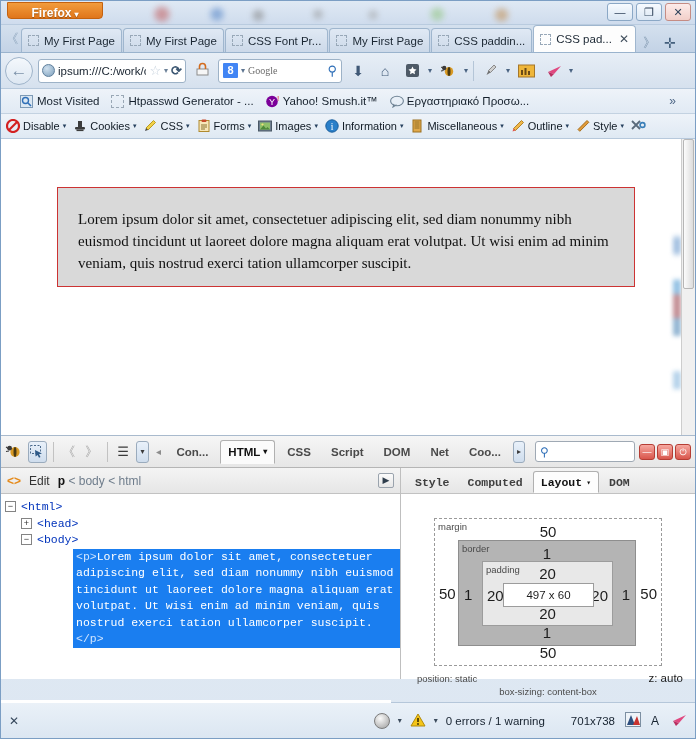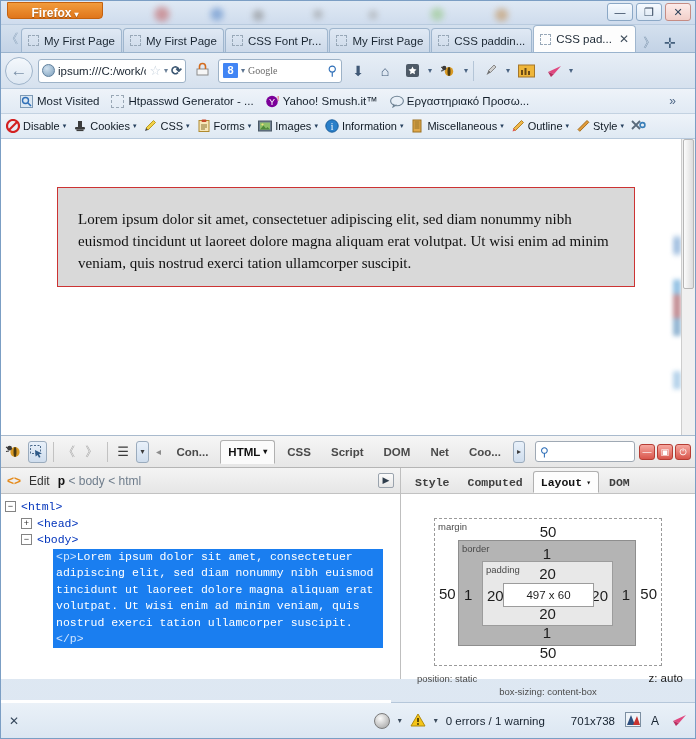--- a/index.html
+++ b/index.html
@@ -311,21 +311,21 @@
   .twisty {
     width: 11px; height: 11px; margin-right: 5px; margin-top: 2px;
     border: 1px solid #848484; background: #fff;
     font-size: 9px; line-height: 9px; text-align: center; color: #333;
     font-family: "Liberation Sans", sans-serif; flex: 0 0 auto;
   }
   .twisty.blank { border: none; background: transparent; }
   .ind1 { padding-left: 16px; }
   .sel-node {
     background: #1a7ef0; color: #fff;
-    padding: 0 3px; margin-left: 48px;
+    padding: 0 3px; margin-left: 68px;
     max-width: 330px;
   }
   .sel-node .tagp { color: #cfe4ff; }
 
   .rp-tabs {
     height: 26px;
     background: linear-gradient(#f4f4f4, #e6e6e6);
     border-bottom: 1px solid #c2c2c2;
     display: flex; align-items: flex-end; gap: 2px;
     padding: 0 6px;

